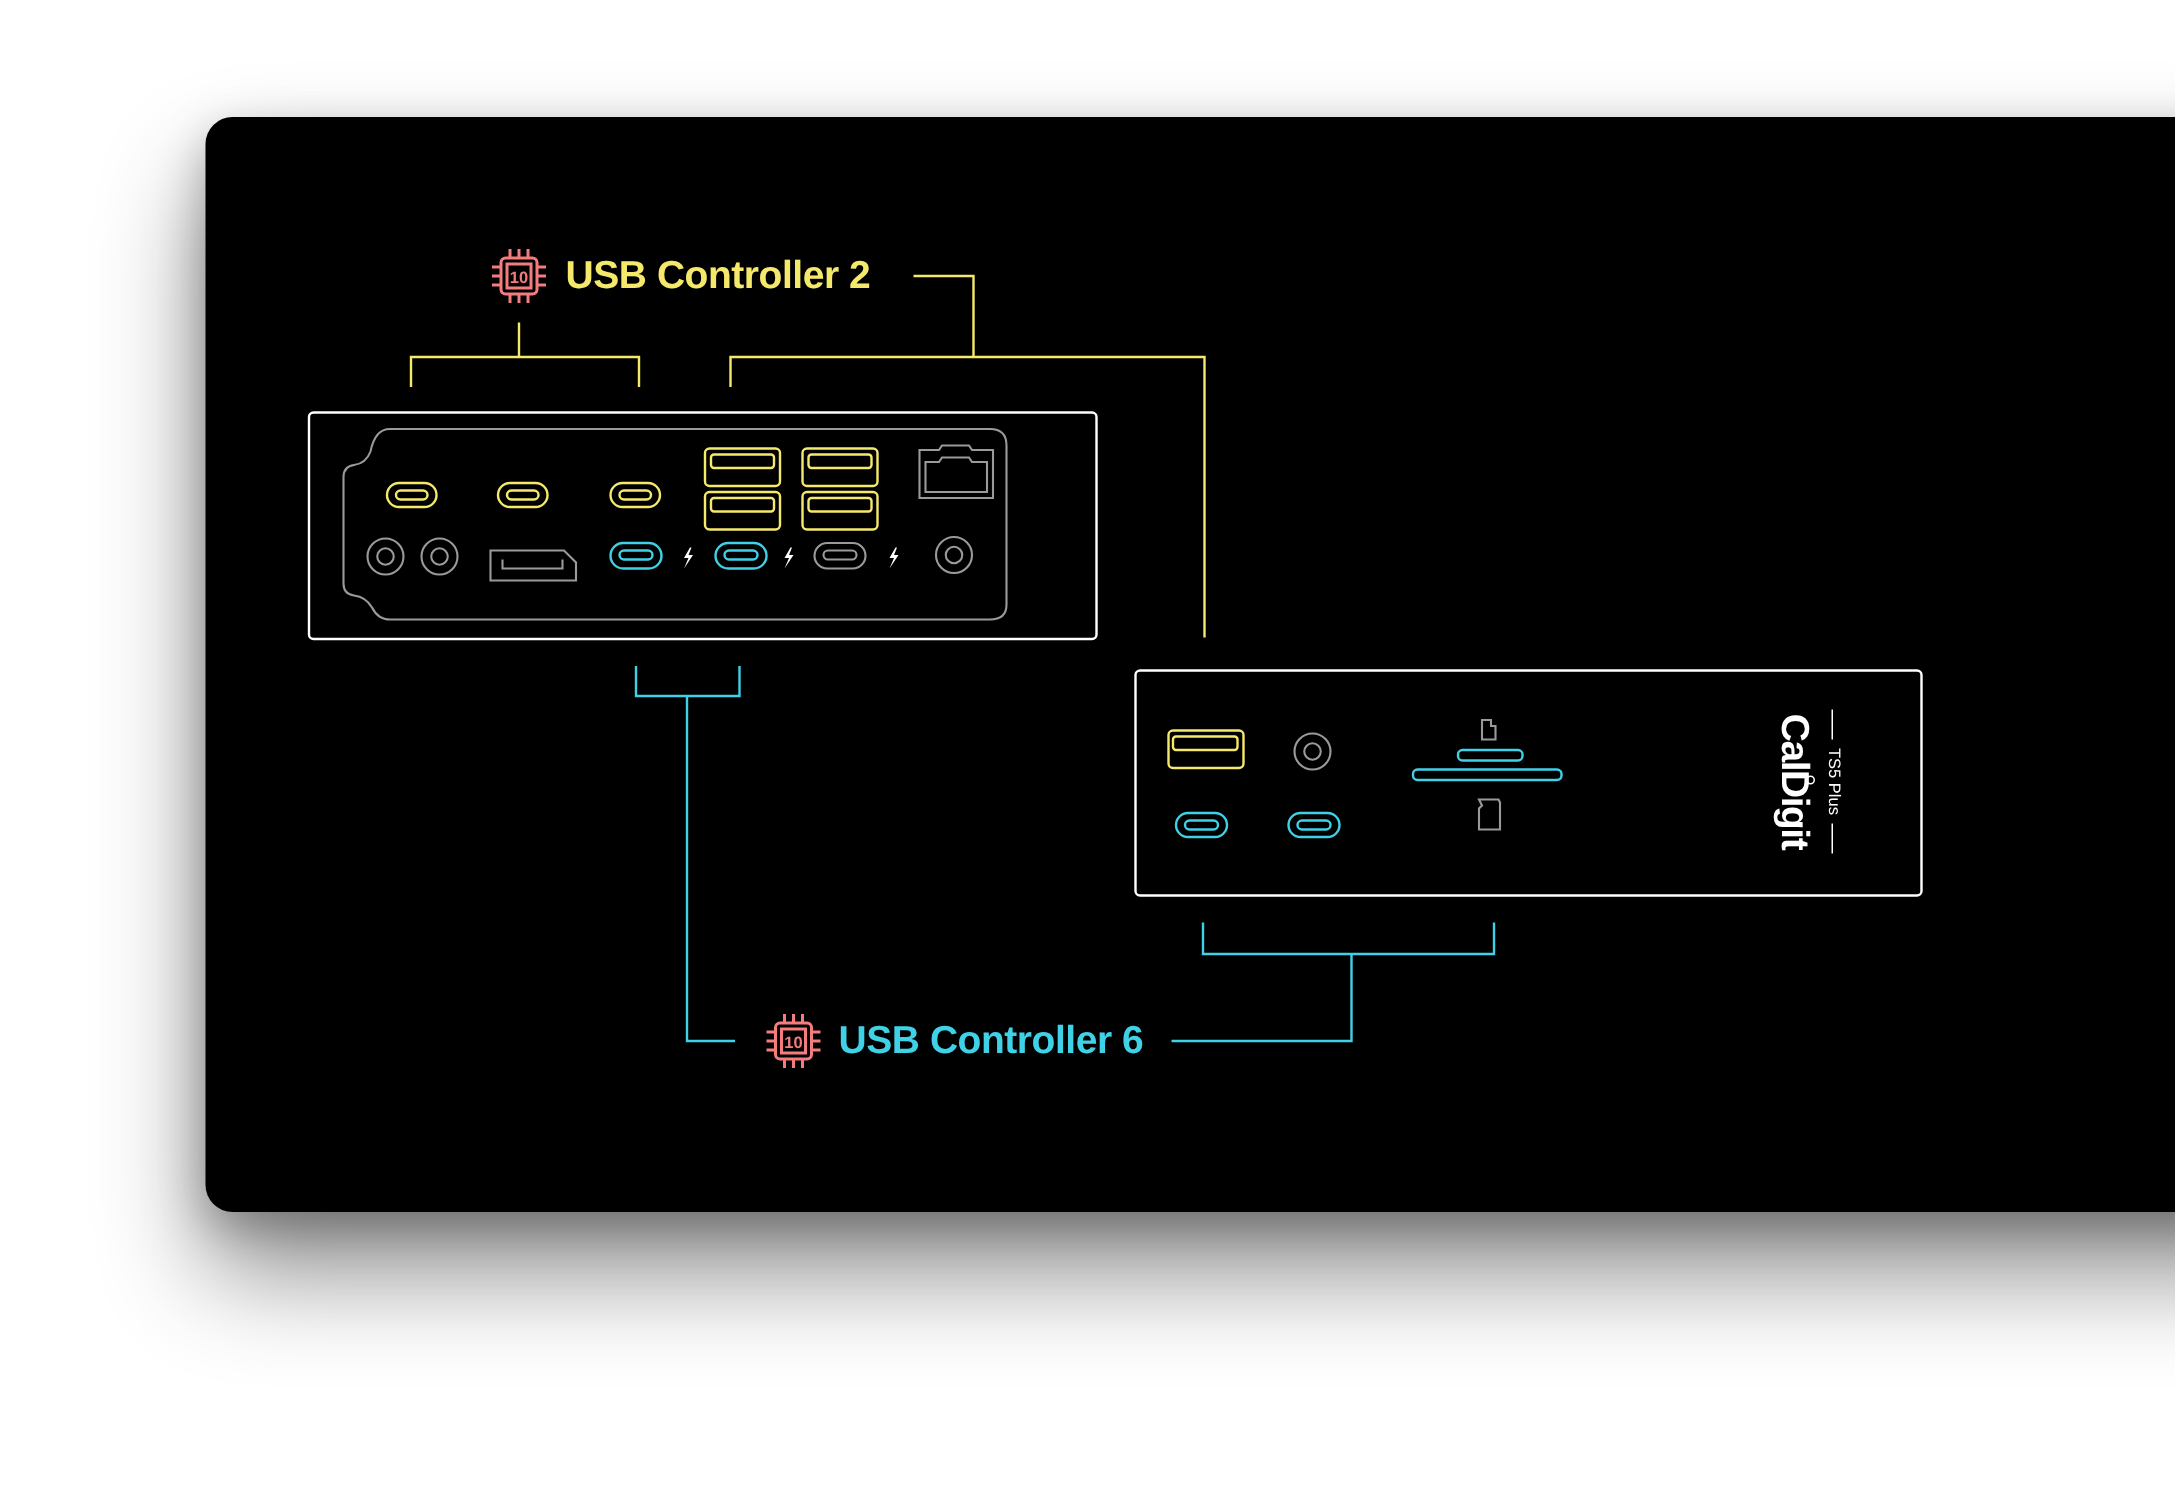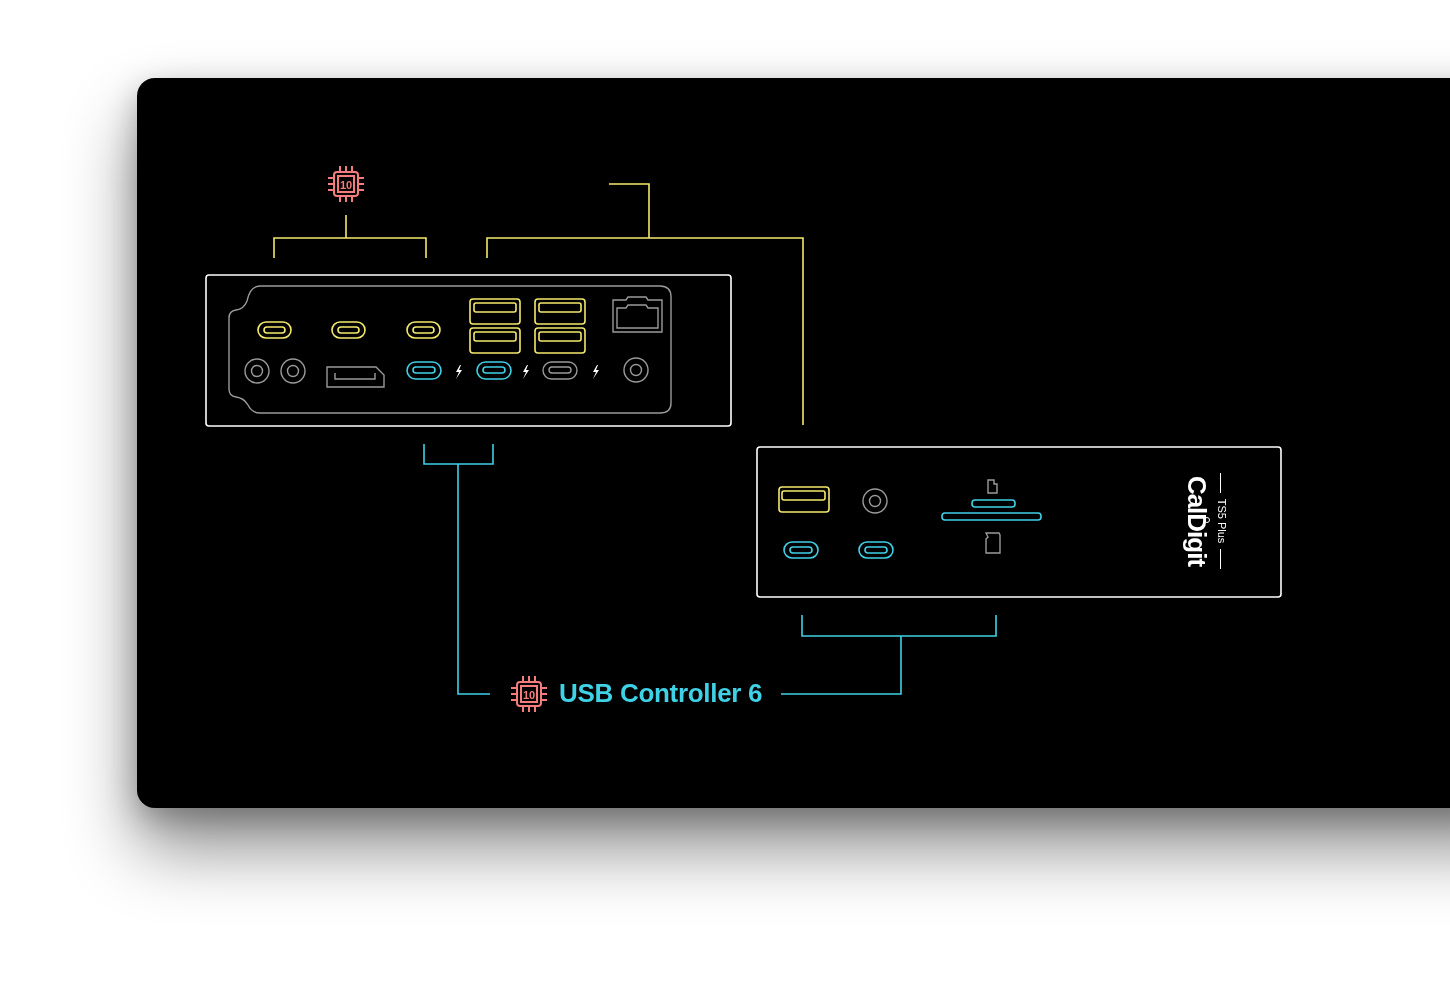--- a/index.html
+++ b/index.html
@@ -127,20 +127,21 @@
   </svg>
   <svg class="chip c1" style="left:372px;top:596px;" viewBox="0 0 40 40">
     <g stroke="#f47c7c" stroke-width="2" fill="none">
       <rect x="8" y="8" width="24" height="24" rx="3"></rect>
         <rect x="12" y="12" width="16" height="16"></rect>
       <path d="M14,2v6M20,2v6M26,2v6M14,32v6M20,32v6M26,32v6M2,14h6M2,20h6M2,26h6M32,14h6M32,20h6M32,26h6"></path>
     </g>
     <text x="20" y="24.5" text-anchor="middle" font-size="11" font-weight="bold" fill="#f47c7c" font-family="Liberation Sans, sans-serif">10</text>
   </svg>
 
+  <div class="label c2" style="left:240px;top:90px;">USB Controller 2</div>
   <div class="label c1" style="left:422px;top:600px;">USB Controller 6</div>
 
   <div class="brand" style="left:960px;top:428px;">
     <div class="name">CalDigit</div>
   </div>
   <div style="position:absolute;left:985px;top:428px;width:200px;height:30px;transform:rotate(90deg);color:#fff;font-size:11px;text-align:center;line-height:30px;">
     <span style="display:inline-block;width:20px;height:1px;background:#fff;vertical-align:middle;margin-right:6px;"></span><span>TS5 Plus</span><span style="display:inline-block;width:20px;height:1px;background:#fff;vertical-align:middle;margin-left:6px;"></span>
   </div>
 </div>
 

